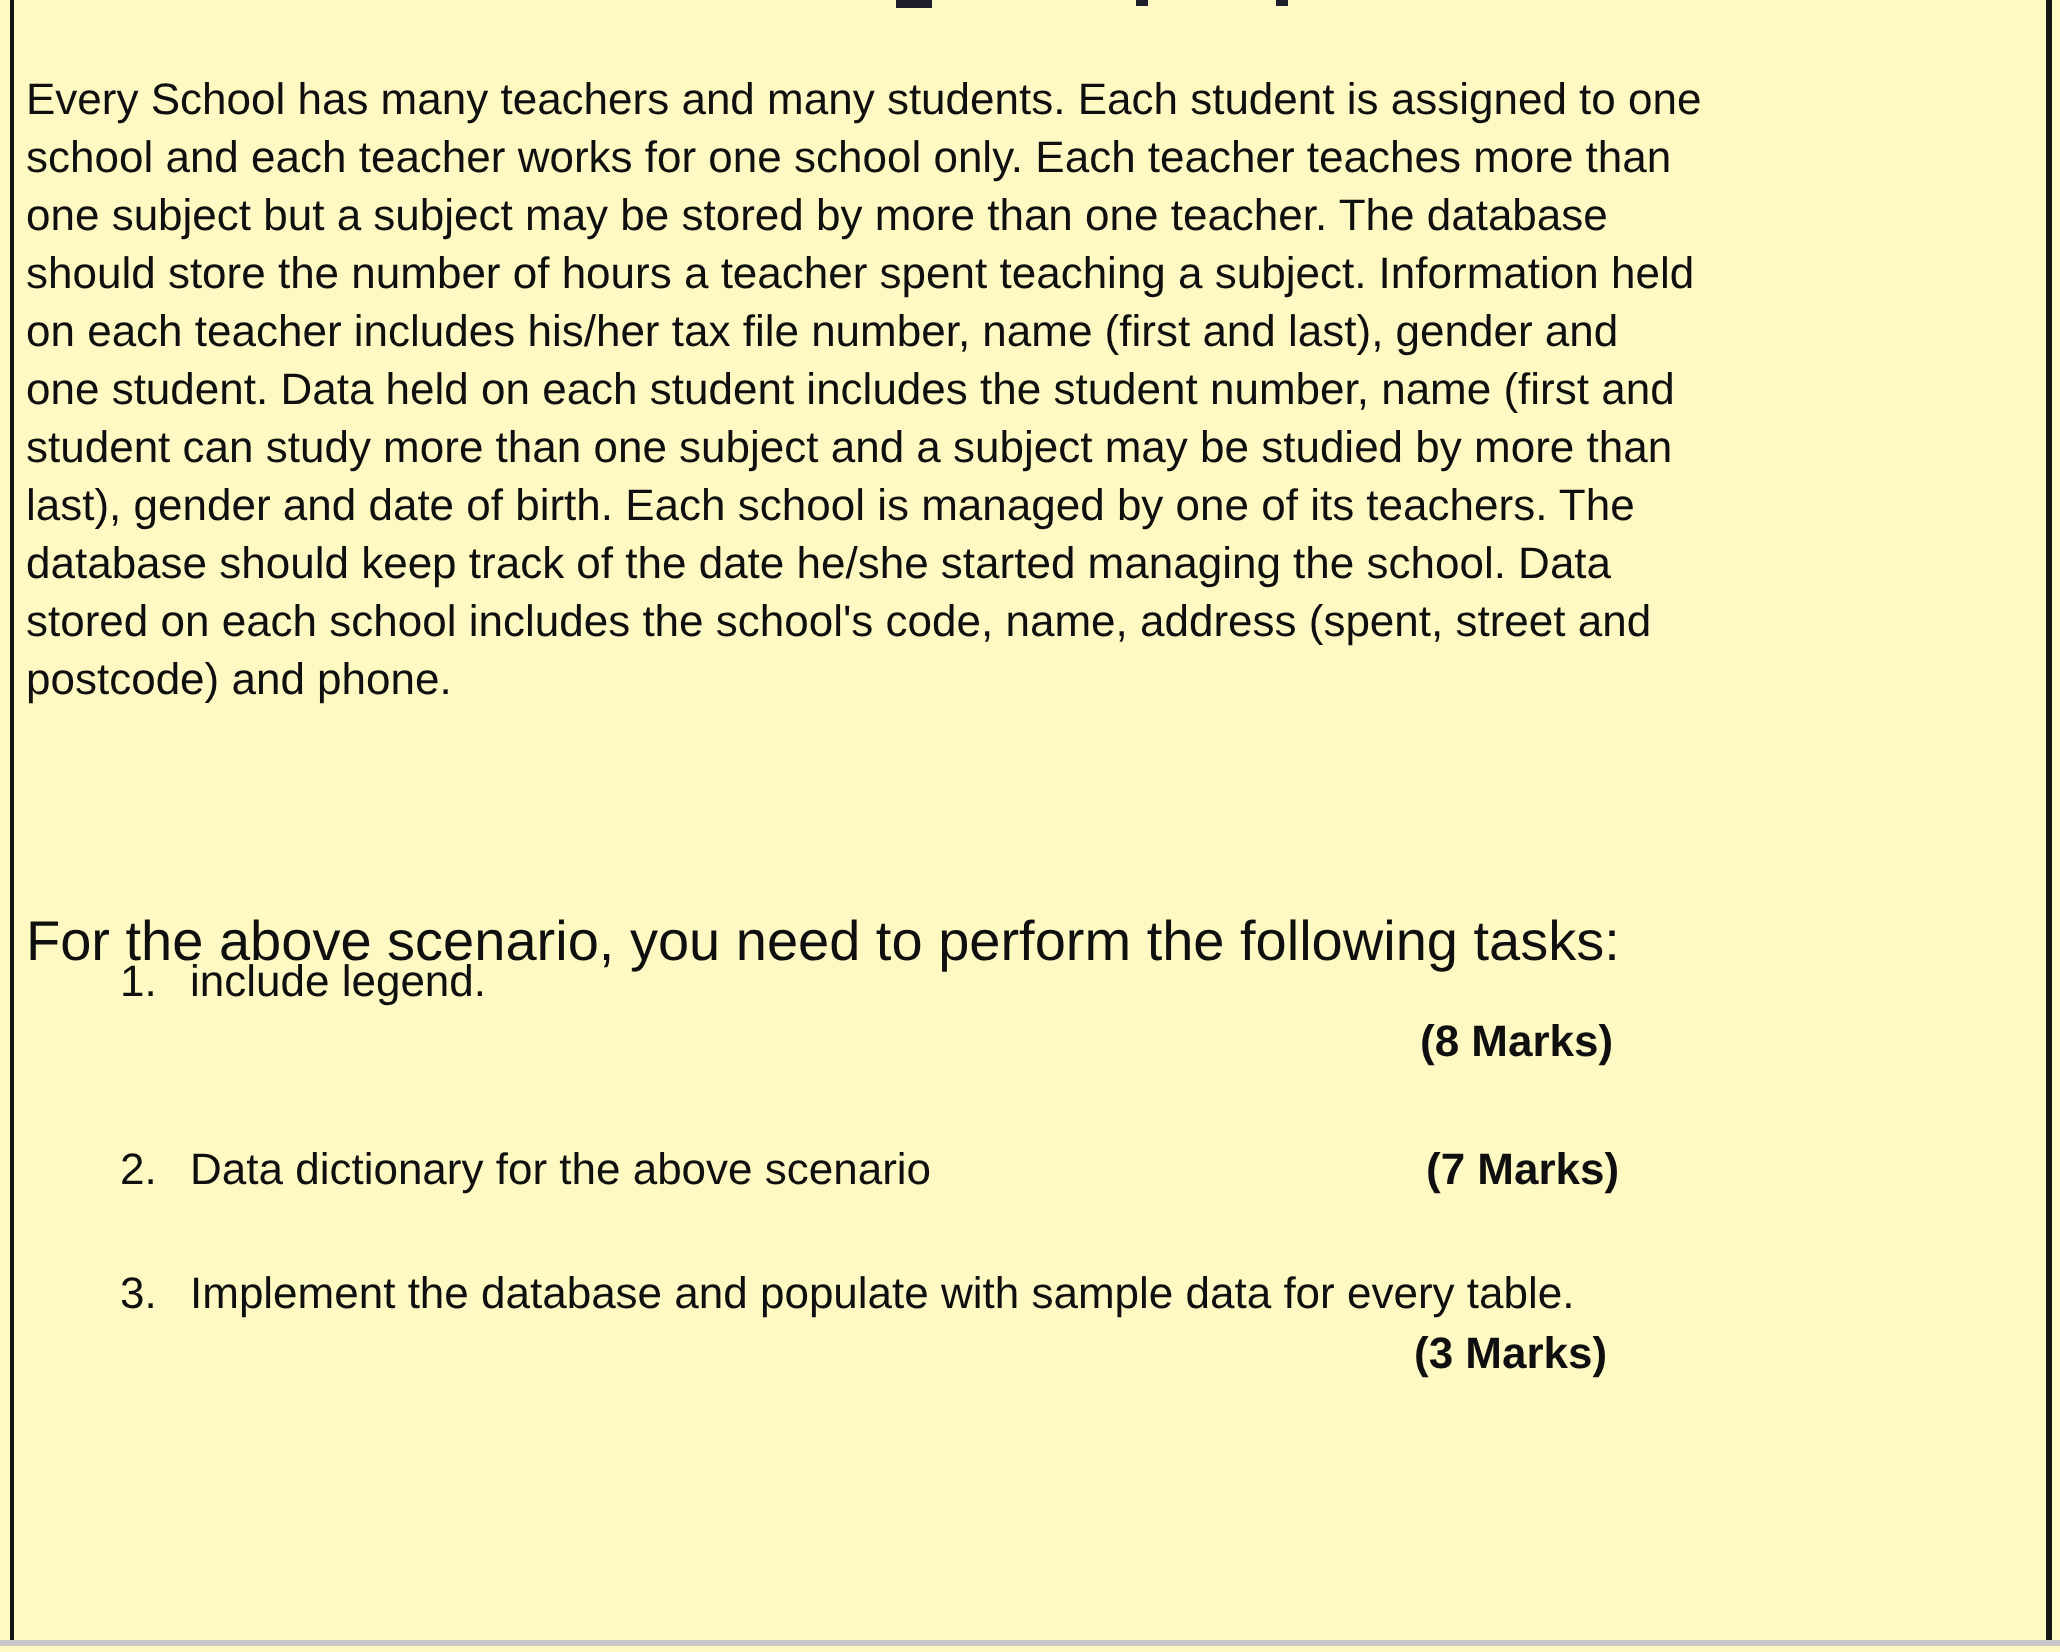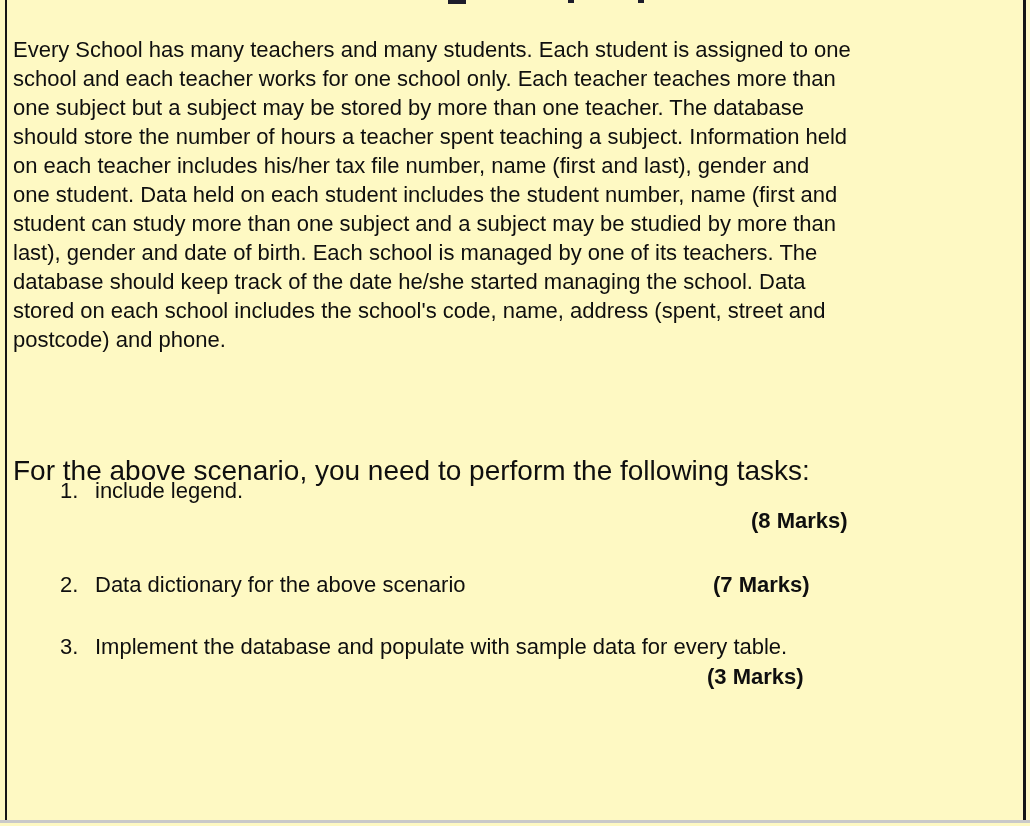--- a/index.html
+++ b/index.html
@@ -74,21 +74,21 @@
     position: absolute;
     left: 95px; top: 0;
     width: 930px;
   }
   .task .marks {
     position: absolute;
     font-weight: bold;
     white-space: nowrap;
   }
   .task-1 { top: 476px; }
-  .task-1 .marks { left: 710px; top: 30px; margin-left: 41px; }
+  .task-1 .marks { left: 710px; top: 30px; }
   .task-2 { top: 570px; }
   .task-2 .marks { left: 713px; top: 0; }
   .task-3 { top: 632px; }
   .task-3 .marks { left: 707px; top: 30px; }
 </style>
 </head>
 <body>
 
 <div class="page">
 

